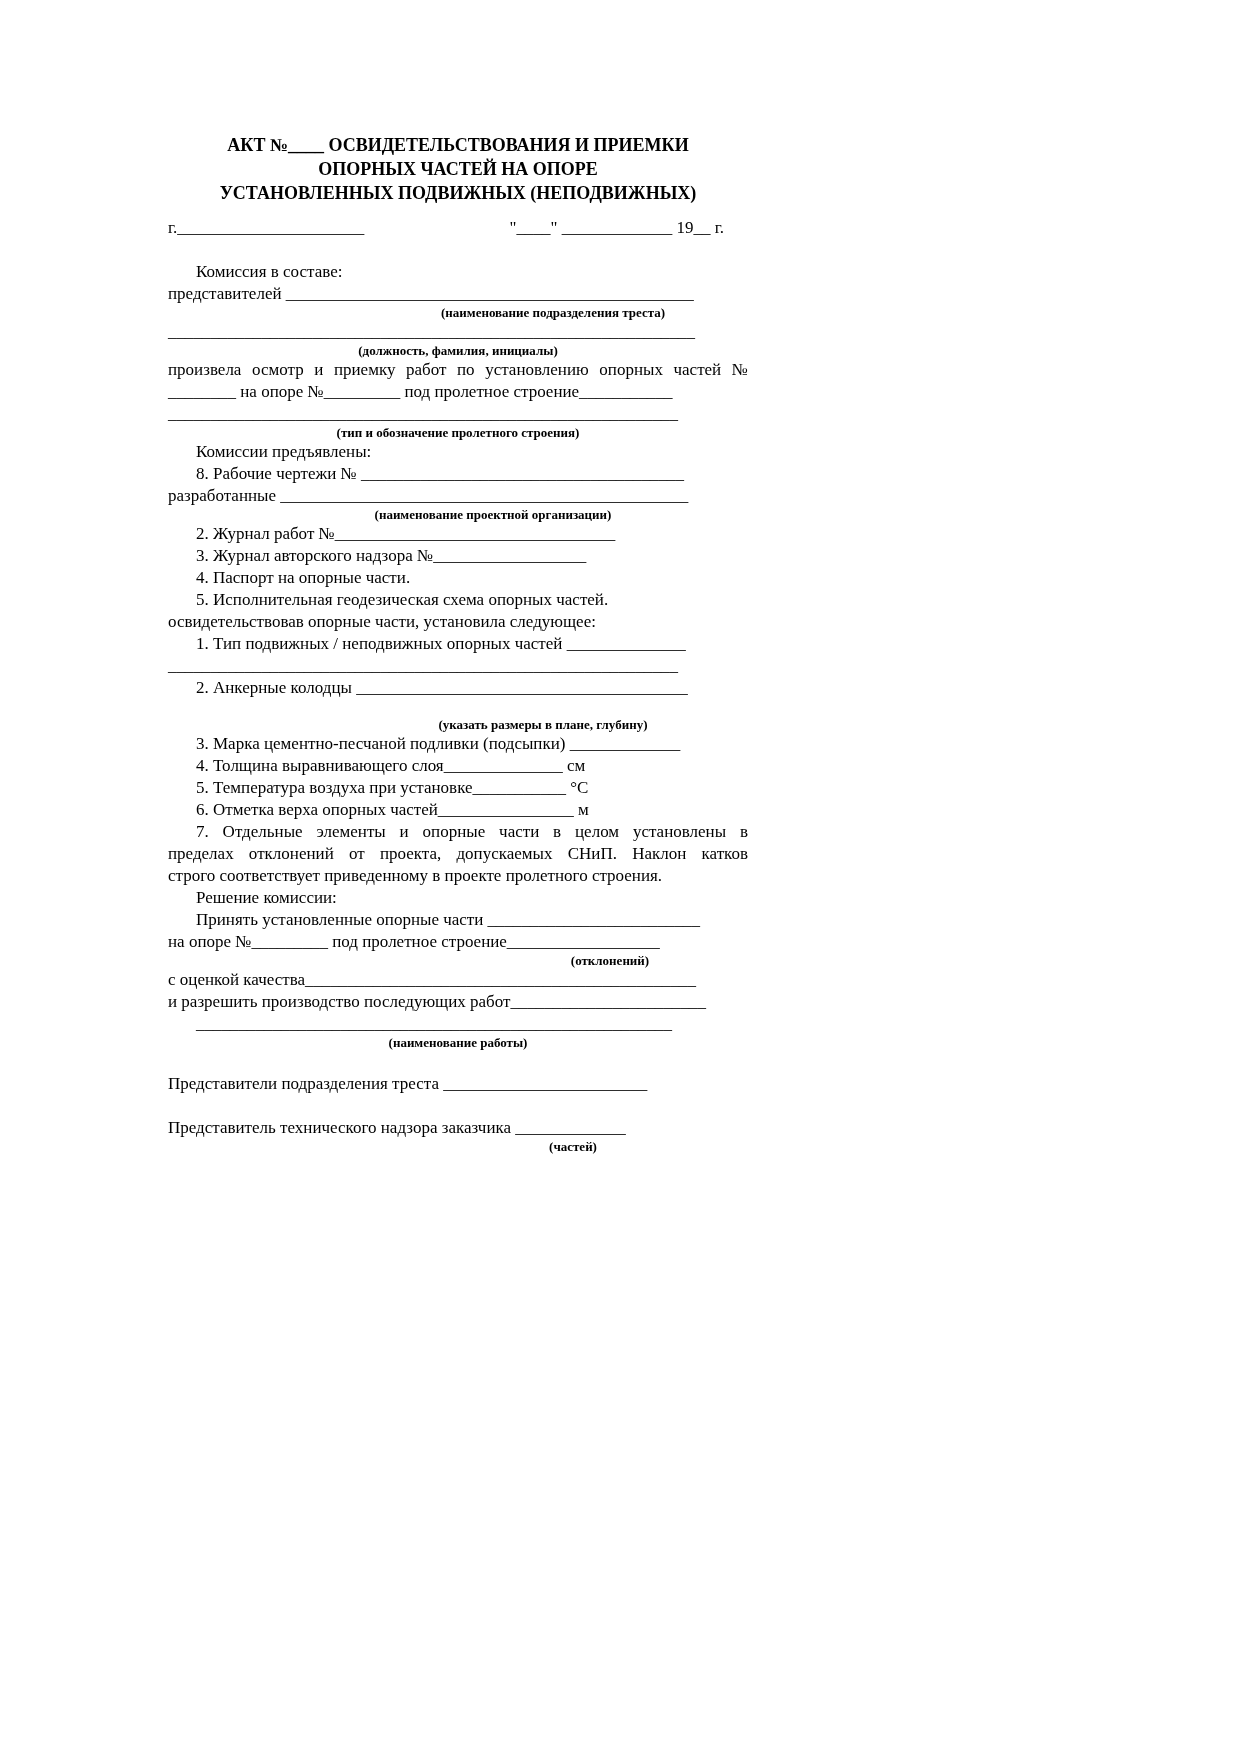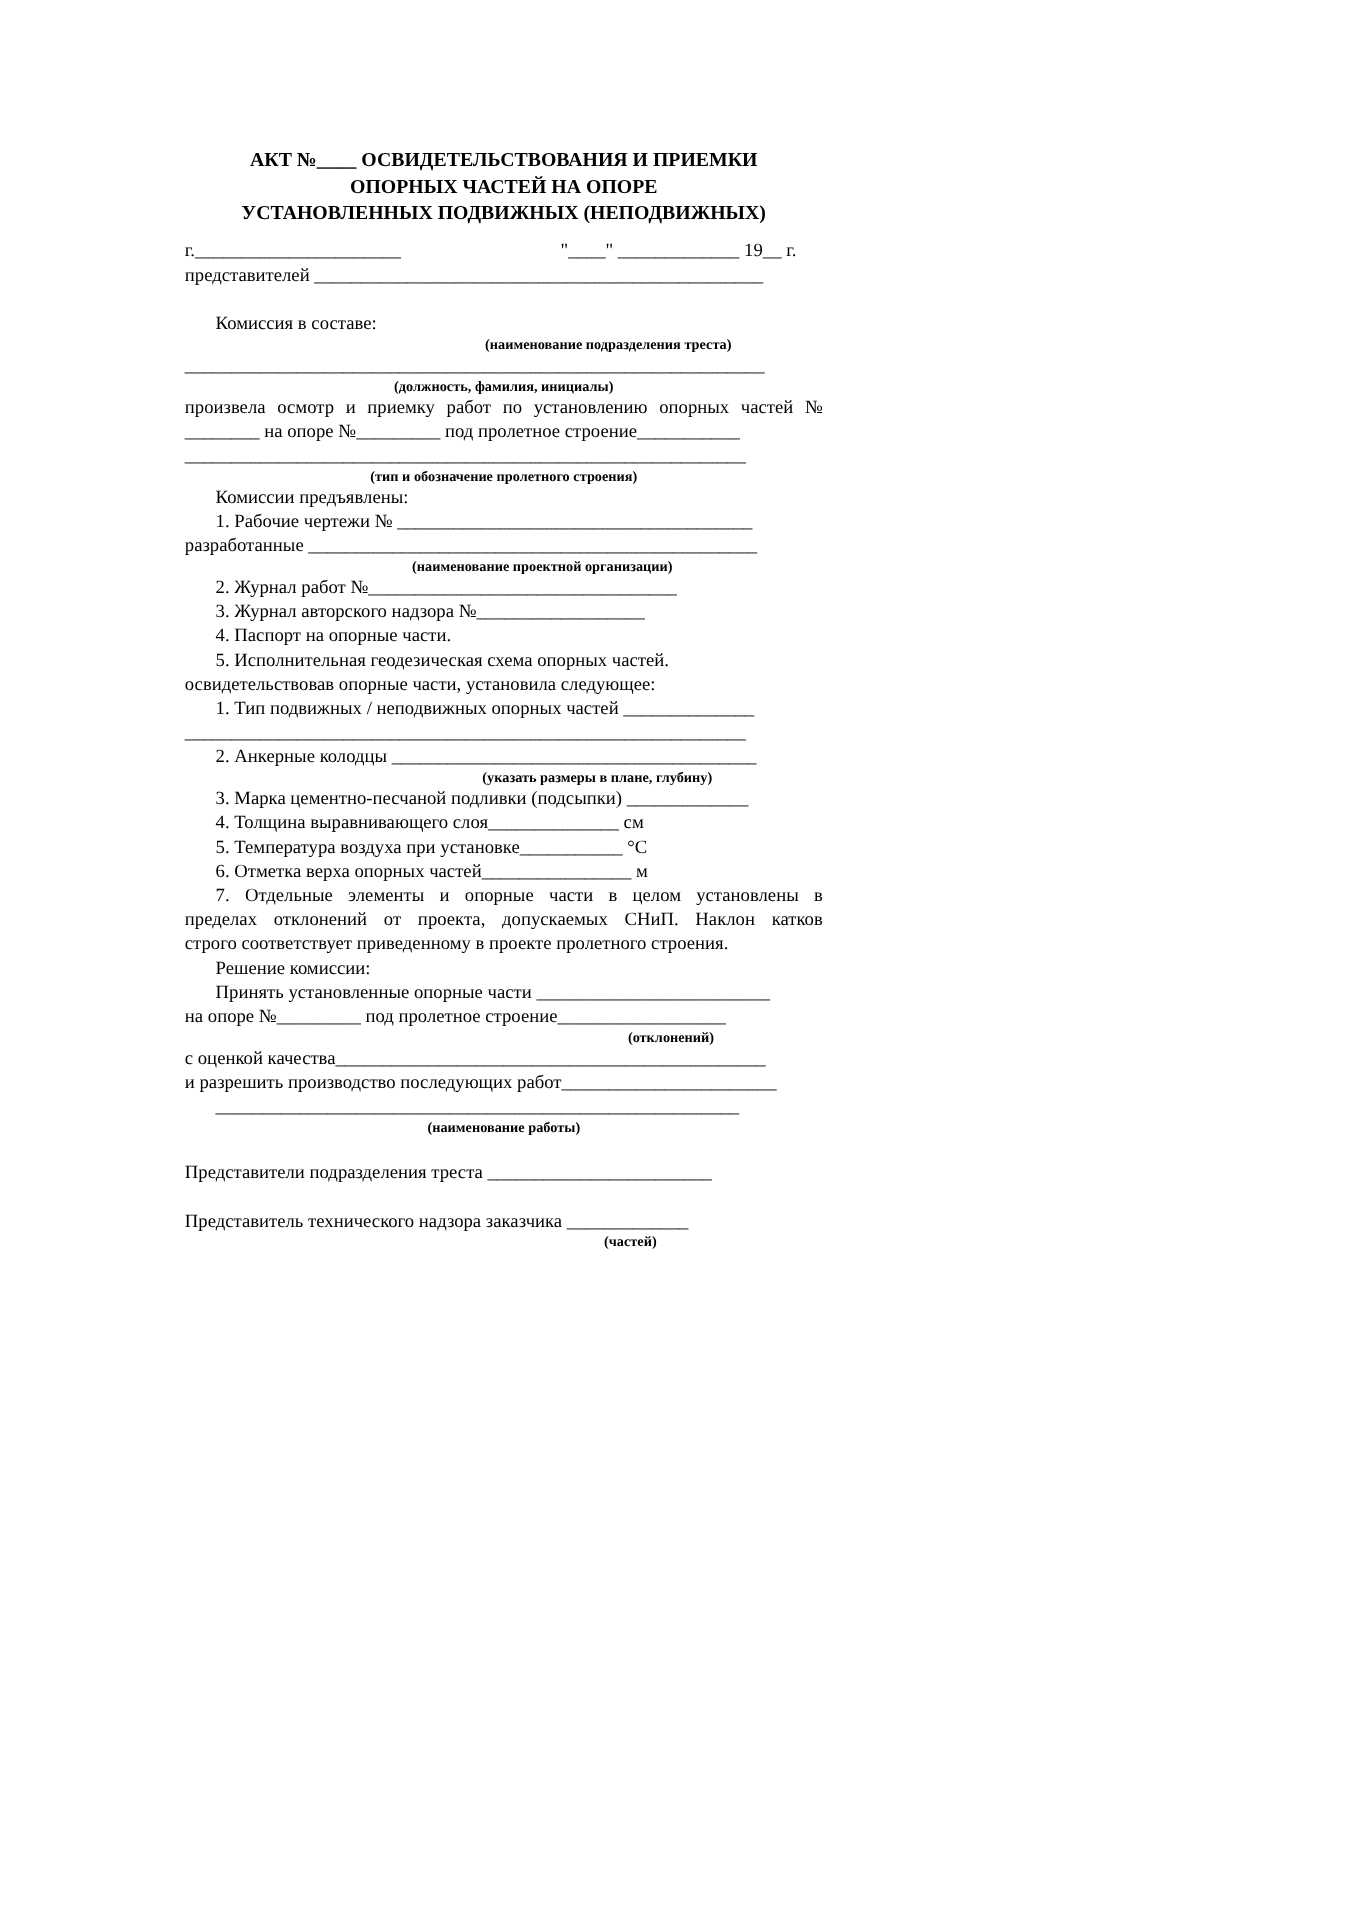--- a/index.html
+++ b/index.html
@@ -13,21 +13,21 @@
   .title { text-align:center; font-weight:bold; font-size:18px; line-height:24px; }
   .dateline {
     display:flex; justify-content:space-between;
     font-size:17px; line-height:22px; margin-top:12px; padding-right:24px;font-family:Liberation Serif, serif;
   }
   .l { font-size:17px; line-height:22px; text-align:left; }
   .ind { text-indent:28px; }
   .jl { text-align:justify; text-align-last:justify; }
   .cap { font-size:13px; line-height:16px; text-align:center;font-weight:bold; }
   .sh35  { transform:translateX(35px); }
-  .sh85  { transform:translateX(85px); }
+  .sh85  { transform:translateX(85px);margin-top:18px; }
   .sh95  { transform:translateX(95px); }
   .sh115 { transform:translateX(115px); }
   .sh152 { transform:translateX(152px); }
   .mt22 { margin-top:22px; }
 </style>
 </head>
 <body>
 
 <div class="page">
   <div class="content">
@@ -36,31 +36,31 @@
       <div>АКТ №____ ОСВИДЕТЕЛЬСТВОВАНИЯ И ПРИЕМКИ</div>
       <div>ОПОРНЫХ ЧАСТЕЙ НА ОПОРЕ</div>
       <div>УСТАНОВЛЕННЫХ ПОДВИЖНЫХ (НЕПОДВИЖНЫХ)</div>
     </div>
 
     <div class="dateline">
       <span>г.______________________</span>
       <span>"____" _____________ 19__ г.</span>
     </div>
 
+    <div class="l ind mt22">Комиссия в составе:</div>
     <div class="l">представителей ________________________________________________</div>
-    <div class="l ind mt22">Комиссия в составе:</div>
     <div class="cap sh95">(наименование подразделения треста)</div>
     <div class="l">______________________________________________________________</div>
     <div class="cap">(должность, фамилия, инициалы)</div>
     <div class="l jl">произвела осмотр и приемку работ по установлению опорных частей №</div>
     <div class="l">________ на опоре №_________ под пролетное строение___________</div>
     <div class="l">____________________________________________________________</div>
     <div class="cap">(тип и обозначение пролетного строения)</div>
     <div class="l ind">Комиссии предъявлены:</div>
-    <div class="l ind">1. Рабочие чертежи № ______________________________________</div>
+    <div class="l ind">8. Рабочие чертежи № ______________________________________</div>
     <div class="l">разработанные ________________________________________________</div>
     <div class="cap sh35">(наименование проектной организации)</div>
     <div class="l ind">2. Журнал работ №_________________________________</div>
     <div class="l ind">3. Журнал авторского надзора №__________________</div>
     <div class="l ind">4. Паспорт на опорные части.</div>
     <div class="l ind">5. Исполнительная геодезическая схема опорных частей.</div>
     <div class="l">освидетельствовав опорные части, установила следующее:</div>
     <div class="l ind">1. Тип подвижных / неподвижных опорных частей ______________</div>
     <div class="l">____________________________________________________________</div>
     <div class="l ind">2. Анкерные колодцы _______________________________________</div>

